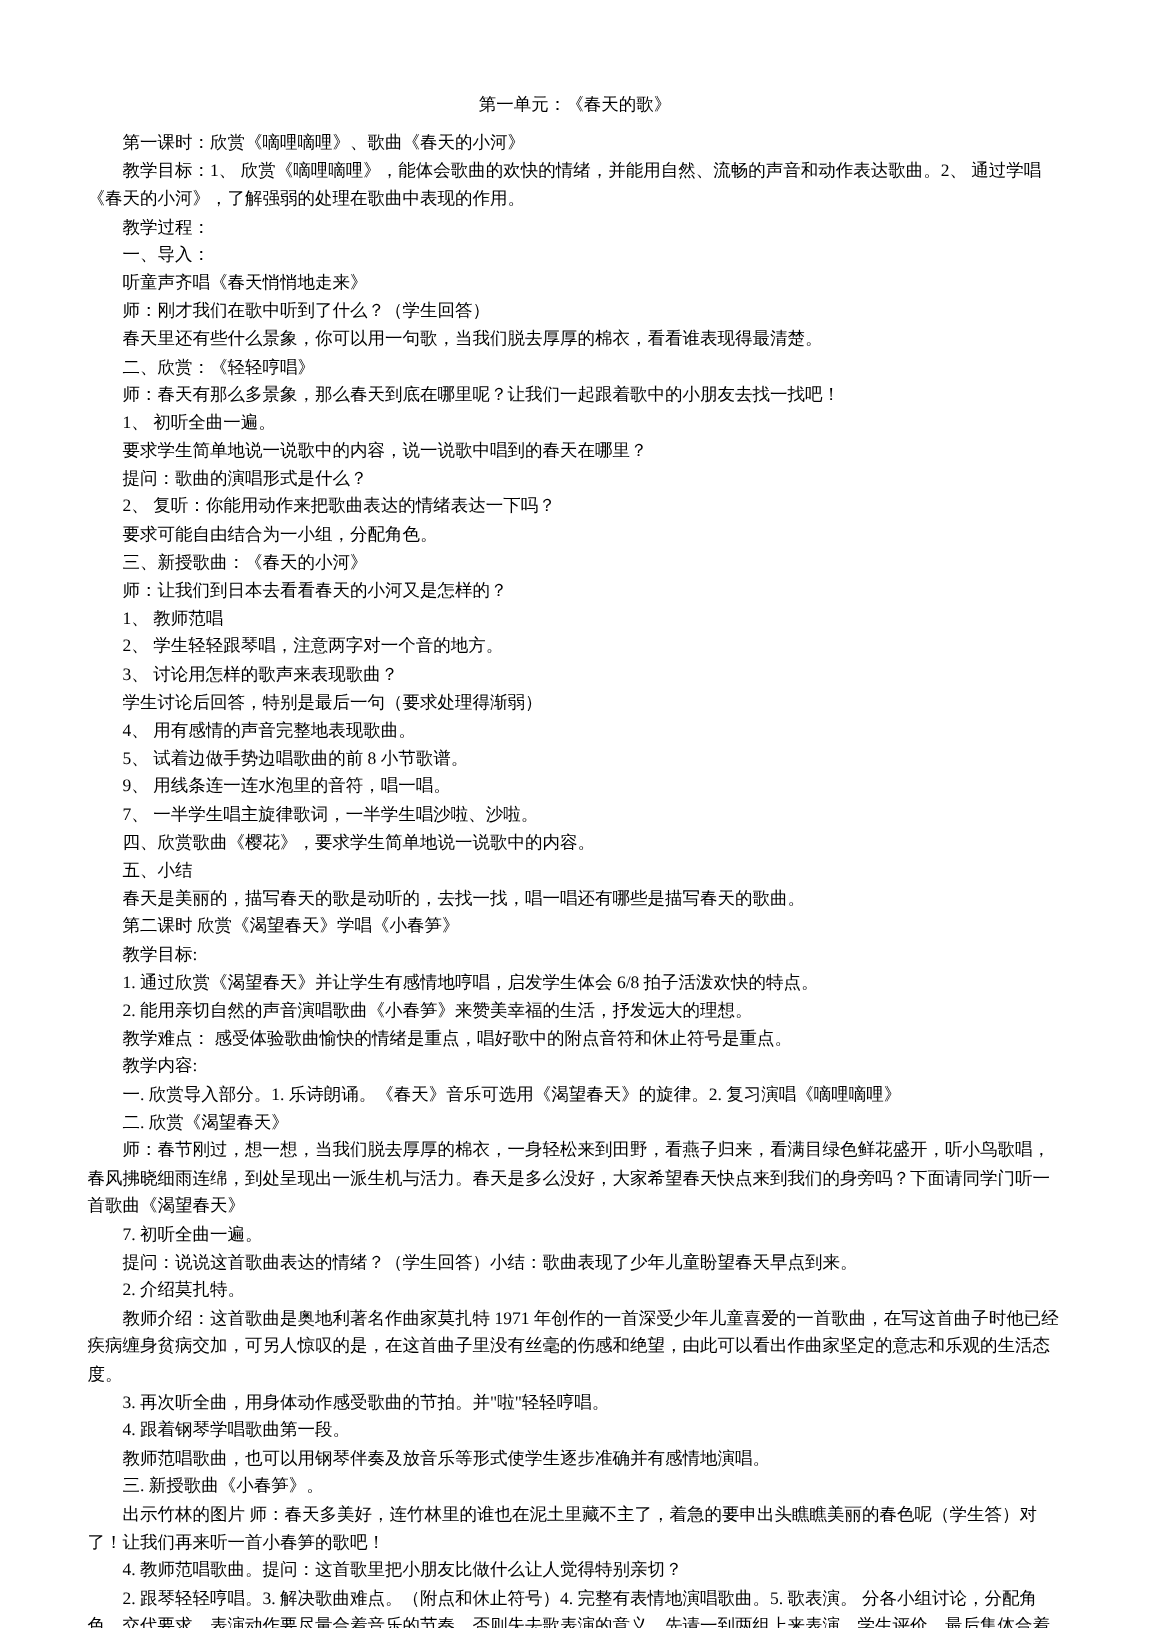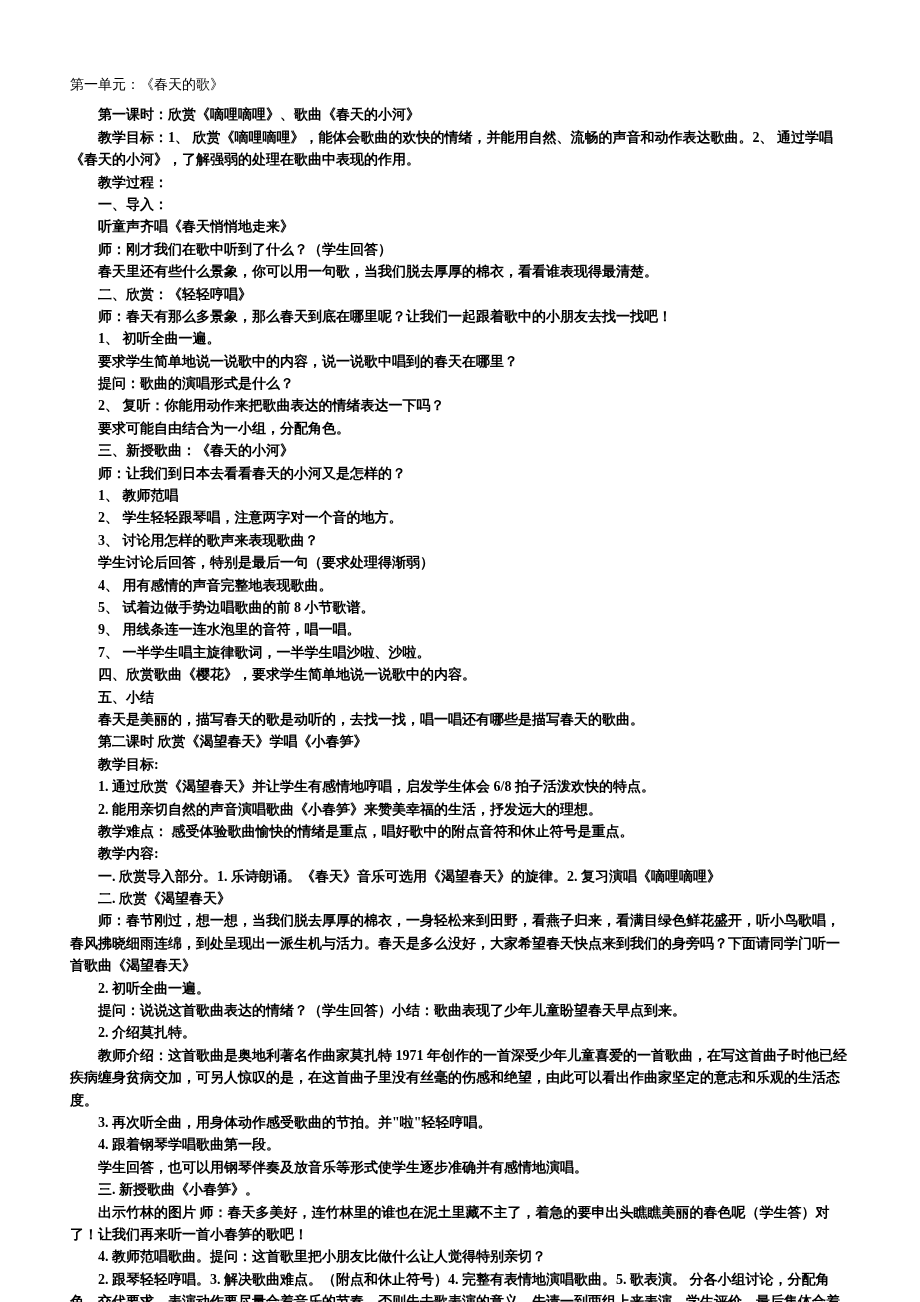--- a/index.html
+++ b/index.html
@@ -7,26 +7,26 @@
       font-size: 14px;
       line-height: 1.6;
       color: #000;
       background: #fff;
       margin: 0;
       padding: 60px 70px;
       width: 920px;
       box-sizing: border-box;
     }
     .title {
+      text-align: center;
       margin-bottom: 8px;
     }
     .para {
       text-indent: 2em;
       margin: 0;
-      font-weight: bold;
     }
   </style>
 </head>
 <body>
 
 <p class="title">第一单元：《春天的歌》</p>
 <p class="para">第一课时：欣赏《嘀哩嘀哩》、歌曲《春天的小河》</p>
 <p class="para">教学目标：1、 欣赏《嘀哩嘀哩》，能体会歌曲的欢快的情绪，并能用自然、流畅的声音和动作表达歌曲。2、 通过学唱《春天的小河》，了解强弱的处理在歌曲中表现的作用。</p>
 <p class="para">教学过程：</p>
 <p class="para">一、导入：</p>
@@ -55,23 +55,23 @@
 <p class="para">春天是美丽的，描写春天的歌是动听的，去找一找，唱一唱还有哪些是描写春天的歌曲。</p>
 <p class="para">第二课时 欣赏《渴望春天》学唱《小春笋》</p>
 <p class="para">教学目标:</p>
 <p class="para">1.  通过欣赏《渴望春天》并让学生有感情地哼唱，启发学生体会 6/8 拍子活泼欢快的特点。</p>
 <p class="para">2.  能用亲切自然的声音演唱歌曲《小春笋》来赞美幸福的生活，抒发远大的理想。</p>
 <p class="para">教学难点： 感受体验歌曲愉快的情绪是重点，唱好歌中的附点音符和休止符号是重点。</p>
 <p class="para">教学内容:</p>
 <p class="para">一.  欣赏导入部分。1.  乐诗朗诵。《春天》音乐可选用《渴望春天》的旋律。2.  复习演唱《嘀哩嘀哩》</p>
 <p class="para">二. 欣赏《渴望春天》</p>
 <p class="para">师：春节刚过，想一想，当我们脱去厚厚的棉衣，一身轻松来到田野，看燕子归来，看满目绿色鲜花盛开，听小鸟歌唱，春风拂晓细雨连绵，到处呈现出一派生机与活力。春天是多么没好，大家希望春天快点来到我们的身旁吗？下面请同学门听一首歌曲《渴望春天》</p>
-<p class="para">2.  初听全曲一遍。</p>
+<p class="para">7.  初听全曲一遍。</p>
 <p class="para">提问：说说这首歌曲表达的情绪？（学生回答）小结：歌曲表现了少年儿童盼望春天早点到来。</p>
 <p class="para">2.  介绍莫扎特。</p>
 <p class="para">教师介绍：这首歌曲是奥地利著名作曲家莫扎特 1971 年创作的一首深受少年儿童喜爱的一首歌曲，在写这首曲子时他已经疾病缠身贫病交加，可另人惊叹的是，在这首曲子里没有丝毫的伤感和绝望，由此可以看出作曲家坚定的意志和乐观的生活态度。</p>
 <p class="para">3.  再次听全曲，用身体动作感受歌曲的节拍。并"啦"轻轻哼唱。</p>
 <p class="para">4.  跟着钢琴学唱歌曲第一段。</p>
-<p class="para">学生回答，也可以用钢琴伴奏及放音乐等形式使学生逐步准确并有感情地演唱。</p>
+<p class="para">教师范唱歌曲，也可以用钢琴伴奏及放音乐等形式使学生逐步准确并有感情地演唱。</p>
 <p class="para">三. 新授歌曲《小春笋》。</p>
 <p class="para">出示竹林的图片 师：春天多美好，连竹林里的谁也在泥土里藏不主了，着急的要申出头瞧瞧美丽的春色呢（学生答）对了！让我们再来听一首小春笋的歌吧！</p>
 <p class="para">4.  教师范唱歌曲。提问：这首歌里把小朋友比做什么让人觉得特别亲切？</p>
 <p class="para">2.  跟琴轻轻哼唱。3.  解决歌曲难点。（附点和休止符号）4.  完整有表情地演唱歌曲。5.  歌表演。 分各小组讨论，分配角色。交代要求，表演动作要尽量合着音乐的节奏，否则失去歌表演的意义。先请一到两组上来表演，学生评价。最后集体合着音乐选择自己喜欢的角色表演。</p>
 
 </body></html>

